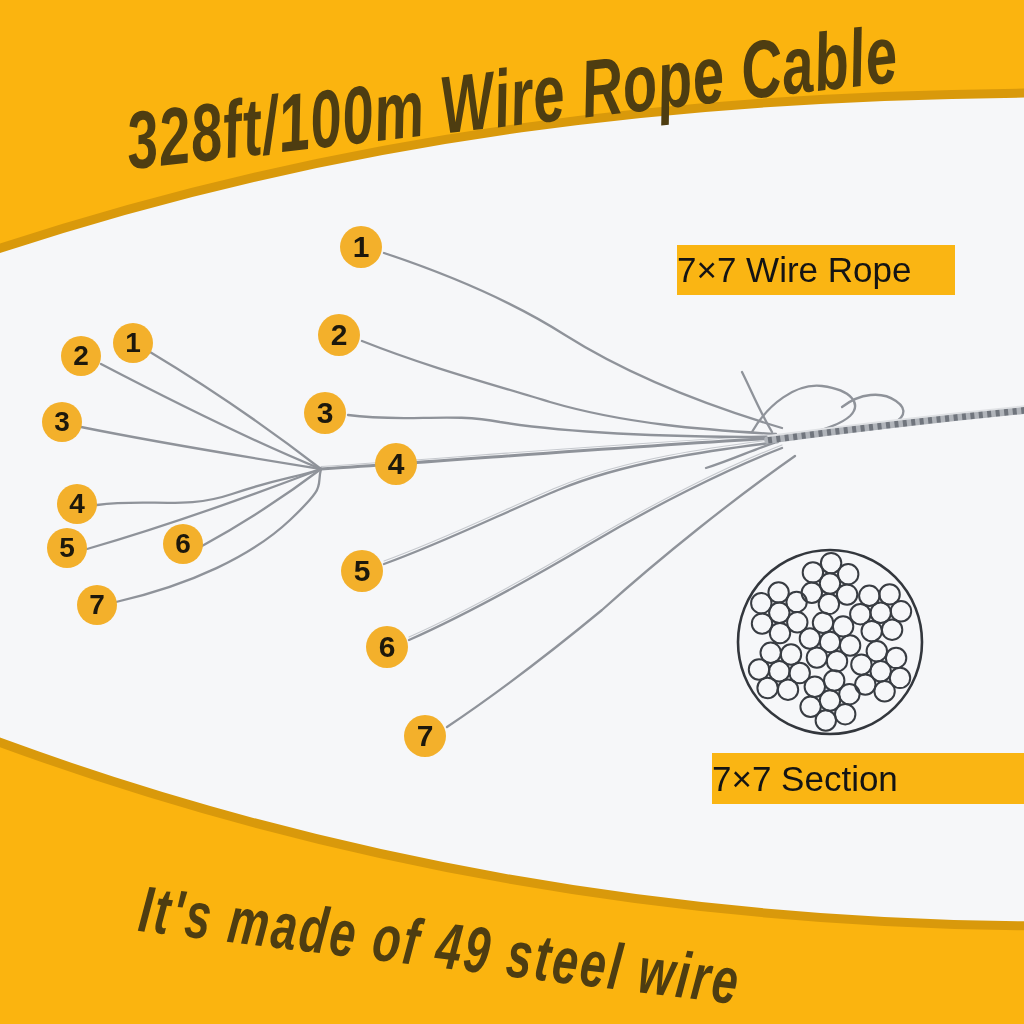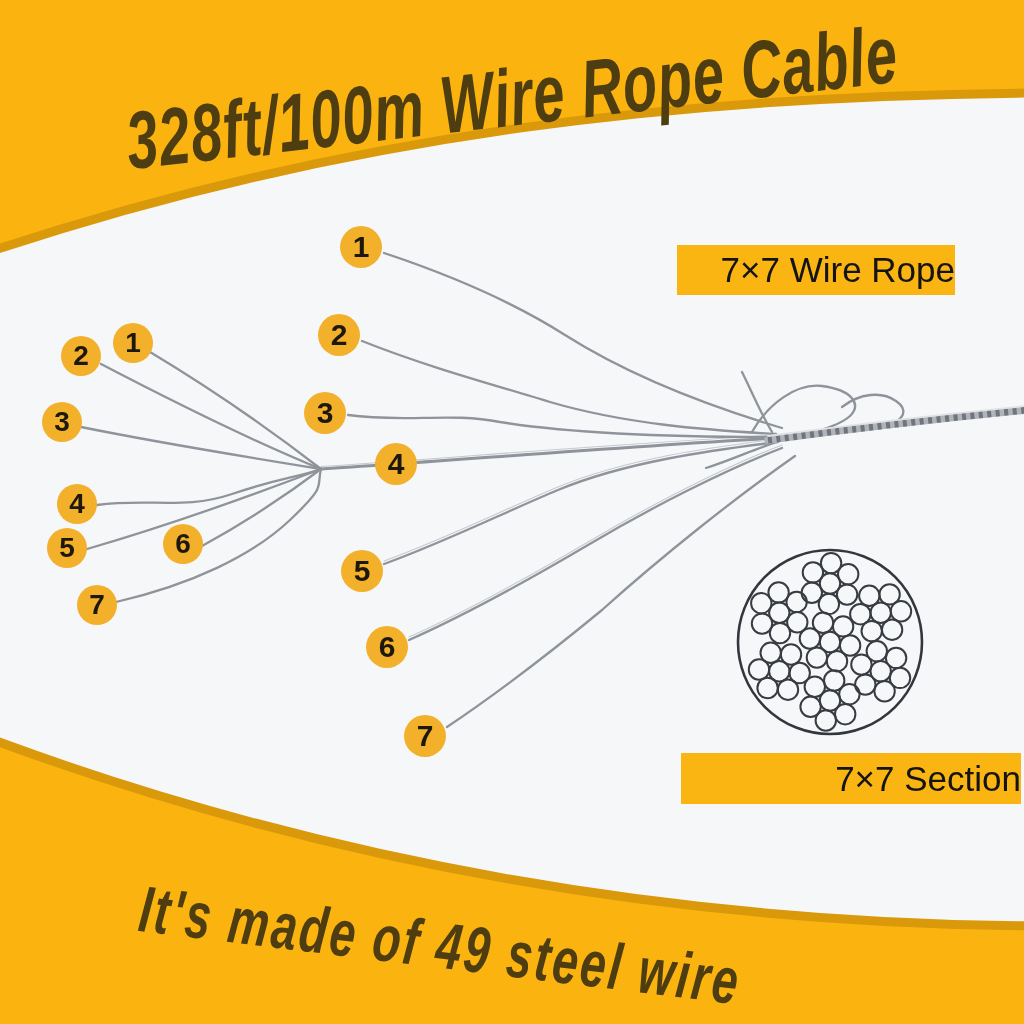--- a/index.html
+++ b/index.html
@@ -22,25 +22,25 @@
     position:absolute;transform:translate(-50%,-50%);
     background:var(--badge,#F3B02B);color:#1D180C;
     border-radius:50%;display:flex;align-items:center;justify-content:center;
     font-weight:600;line-height:1;
   }
   .badge.sz-left{width:40px;height:40px;font-size:28px;}
   .badge.sz-mid{width:42px;height:42px;font-size:30px;}
 
   .label-box{
     position:absolute;background:var(--box,#FAB513);color:#141414;
-    display:flex;align-items:center;justify-content:flex-end;
+    display:flex;align-items:center;justify-content:flex-start;
     font-size:35px;letter-spacing:0px;white-space:nowrap;
   }
   #rope-label{left:677px;top:245px;width:278px;height:50px;}
-  #section-label{left:681px;top:753px;width:312px;height:51px;padding-left:28px;}
+  #section-label{left:712px;top:753px;width:312px;height:51px;}
 
   .banner{
     position:absolute;color:var(--ink,#4E3D11);
     font-weight:bold;font-style:italic;white-space:nowrap;
     text-align:center;line-height:1;
   }
   #title-banner{
     left:-30px;top:70px;width:1084px;font-size:56px;letter-spacing:1px;
     transform:rotate(-6.5deg) scaleY(1.45);
   }

